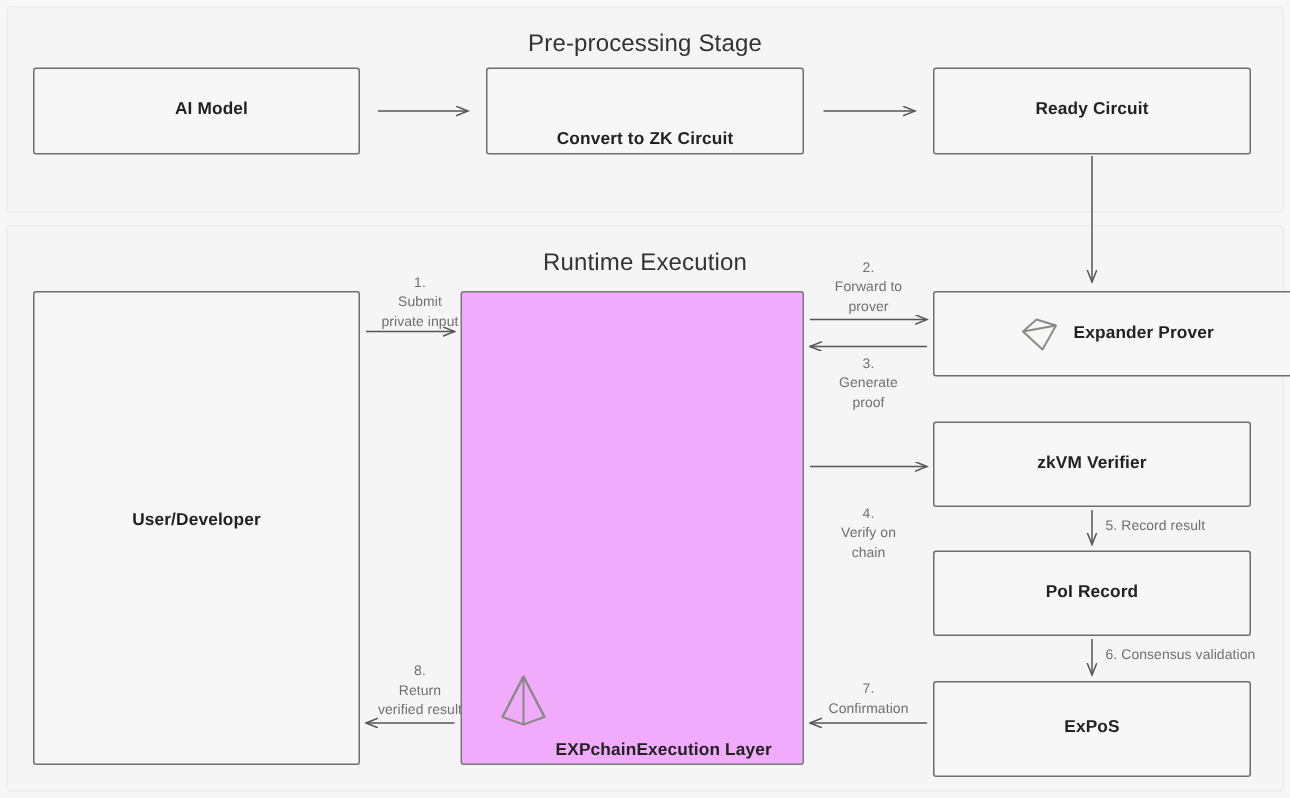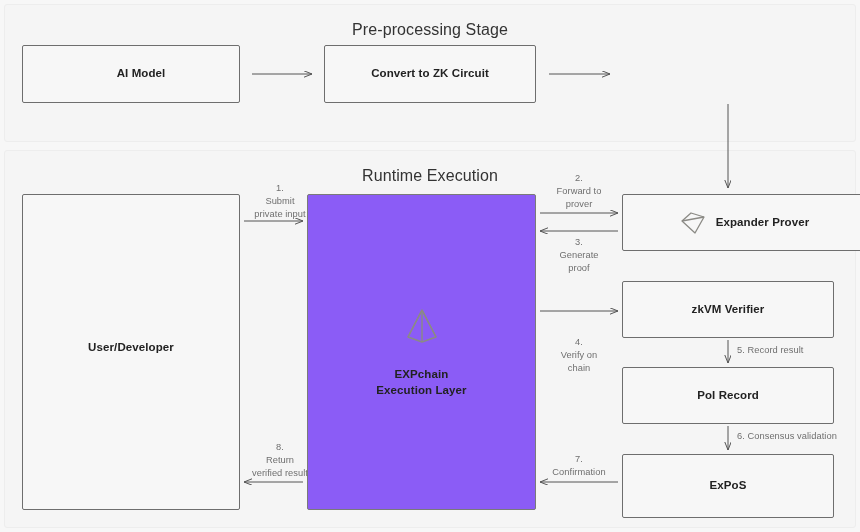--- a/index.html
+++ b/index.html
@@ -58,28 +58,29 @@
   }
   .node .label {
     font-size: 11.5px;
     font-weight: 700;
     color: #222;
     text-align: center;
     line-height: 1.35;
     letter-spacing: .1px;
   }
   .node.big {
-    background: #8b5cf6;
+    background: #f0abfc;
     border-color: #7a7a7a;
-    flex-direction: column;
+    flex-direction: row;
+    align-items: flex-end;
   }
 
   
   #node-ai-model        { left: 22px;  top: 45px; width: 218px; height: 58px; padding-left: 20px; }
-  #node-convert-zk      { left: 324px; top: 45px; width: 212px; height: 58px; }
+  #node-convert-zk      { left: 324px; top: 45px; width: 212px; height: 58px; align-items: flex-end; }
   #node-ready-circuit   { left: 622px; top: 45px; width: 212px; height: 58px; }
 
   
   #node-user-dev        { left: 22px;  top: 194px; width: 218px; height: 316px; }
   #node-expchain        { left: 307px; top: 194px; width: 229px; height: 316px; }
   #node-expander-prover { left: 622px; top: 194px; width: 244px; height: 57px; }
   #node-zkvm-verifier   { left: 622px; top: 281px; width: 212px; height: 57px; }
   #node-poi-record      { left: 622px; top: 367px; width: 212px; height: 57px; }
   #node-expos           { left: 622px; top: 454px; width: 212px; height: 64px; }
 
@@ -129,20 +130,23 @@
   </div>
 
   <div class="node" id="node-ai-model">
     <span class="label">AI Model</span>
   </div>
 
   <div class="node" id="node-convert-zk">
     <span class="label">Convert to ZK Circuit</span>
   </div>
 
+  <div class="node" id="node-ready-circuit">
+    <span class="label">Ready Circuit</span>
+  </div>
 
   <div class="panel" id="panel-run">
     <div class="panel-title" id="title-run">Runtime Execution</div>
   </div>
 
   <div class="node" id="node-user-dev">
     <span class="label">User/Developer</span>
   </div>
 
   <div class="node big" id="node-expchain">

